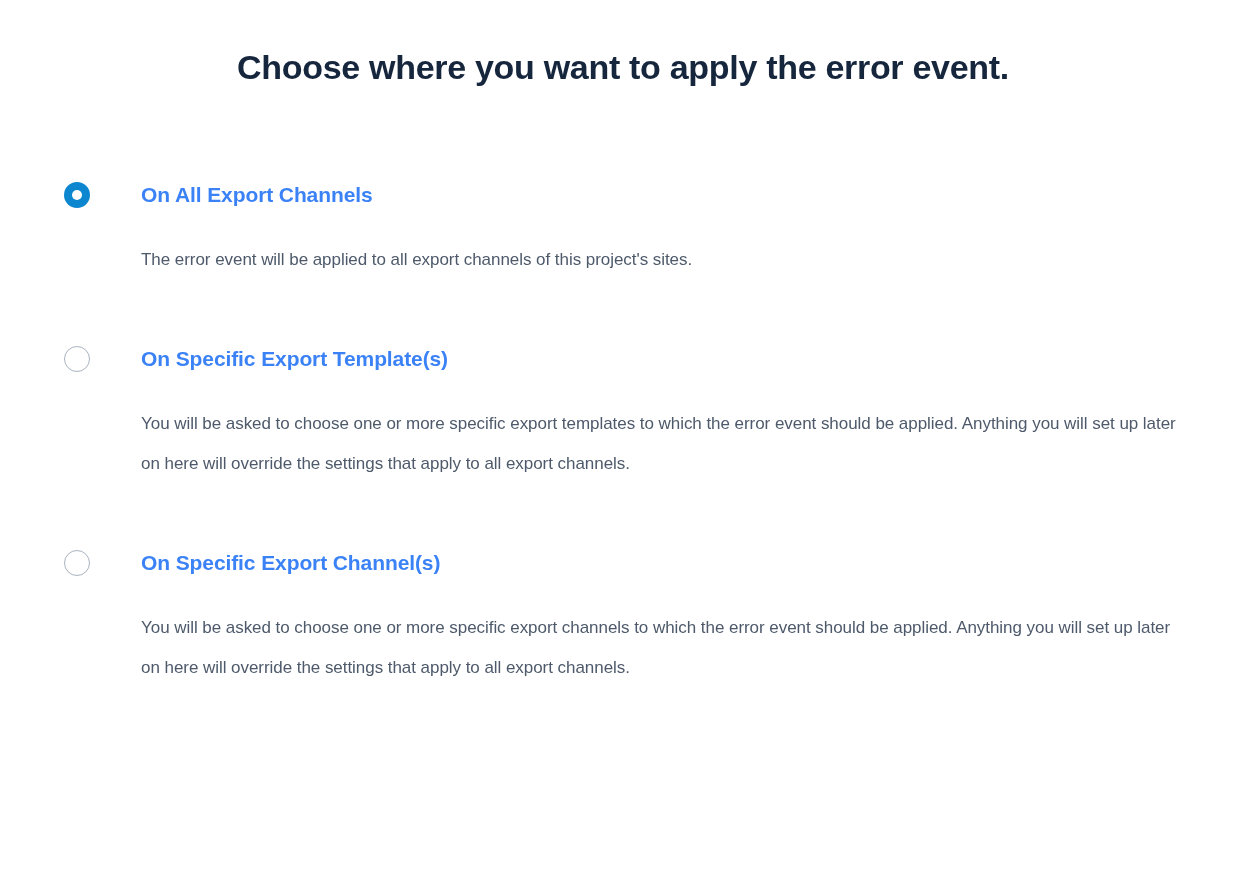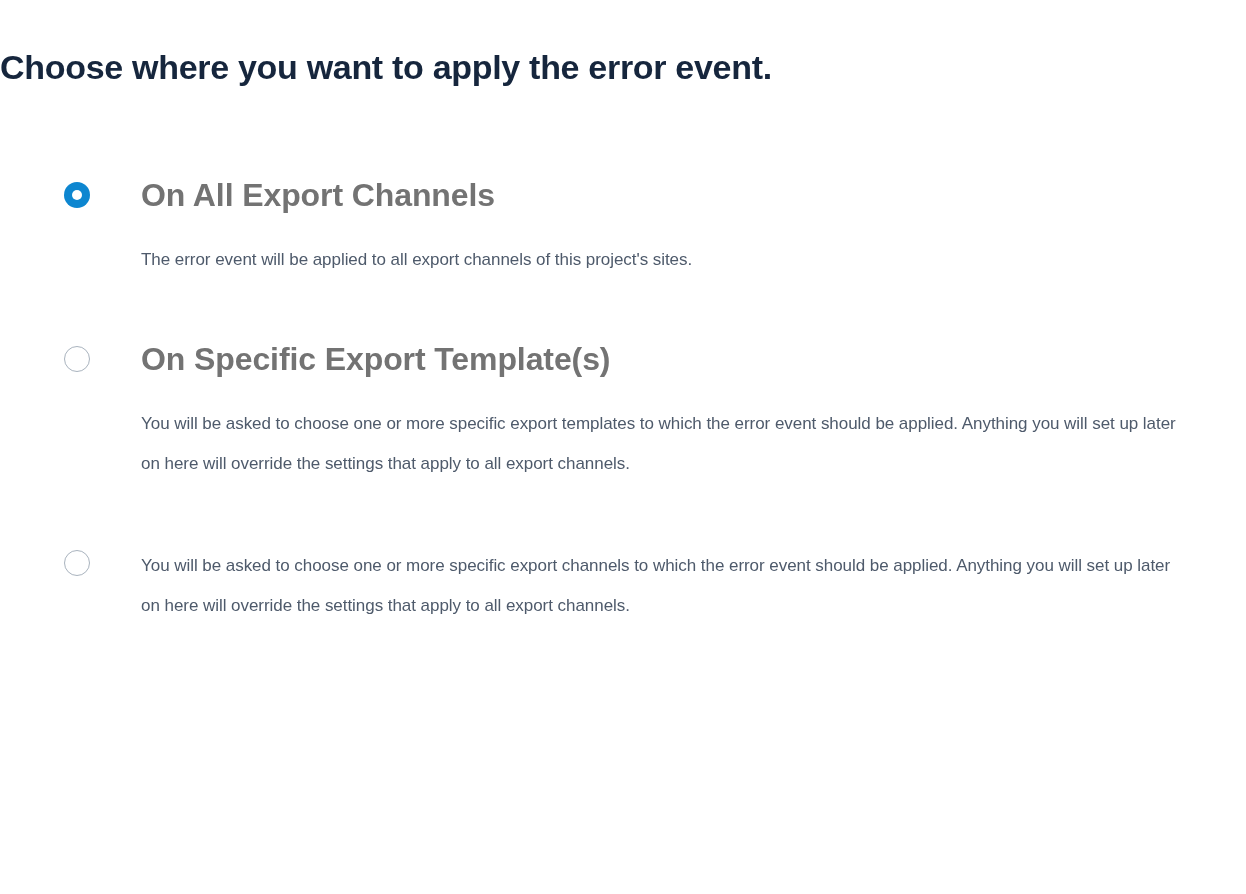--- a/index.html
+++ b/index.html
@@ -21,21 +21,21 @@
     width: 1246px;
     height: 894px;
   }
 
   
   .page-title {
     position: absolute;
     left: 0;
     top: 22px;
     width: 1246px;
-    text-align: left;
+    text-align: center;
     font-size: 34px;
     font-weight: bold;
     color: #16263d;
     letter-spacing: -0.3px;
     line-height: 44px;
     white-space: nowrap;
   }
 
   
   .radio-group {
@@ -76,23 +76,23 @@
     top: 50%;
     width: 10px;
     height: 10px;
     margin-left: -5px;
     margin-top: -5px;
     border-radius: 50%;
     background: #ffffff;
   }
 
   .option-label {
-    font-size: 32px;
+    font-size: 21px;
     font-weight: bold;
-    color: #737373;
+    color: #3b82f6;
     line-height: 34px;
     letter-spacing: -0.1px;
     display: block;
     cursor: pointer;
     white-space: nowrap;
   }
 
   .option-desc {
     margin-top: 28px;
     font-size: 17px;
@@ -121,17 +121,18 @@
     </div>
 
     <div class="option">
       <span class="radio-control"></span>
       <span class="option-label">On Specific Export Template(s)</span>
       <div class="option-desc">You will be asked to choose one or more specific export templates to which the error event should be applied. Anything you will set up later on here will override the settings that apply to all export channels.</div>
     </div>
 
     <div class="option">
       <span class="radio-control"></span>
+      <span class="option-label">On Specific Export Channel(s)</span>
       <div class="option-desc wide">You will be asked to choose one or more specific export channels to which the error event should be applied. Anything you will set up later on here will override the settings that apply to all export channels.</div>
     </div>
 
   </div>
 </div>
 
 </body></html>

